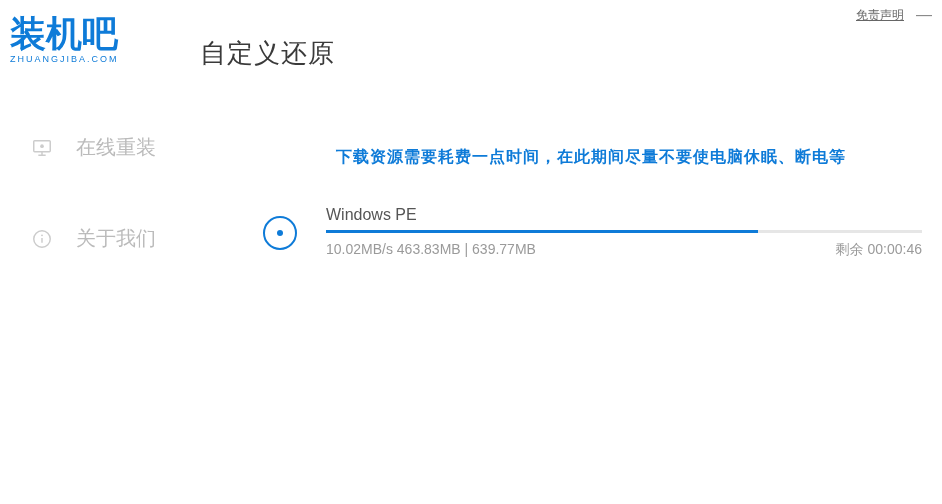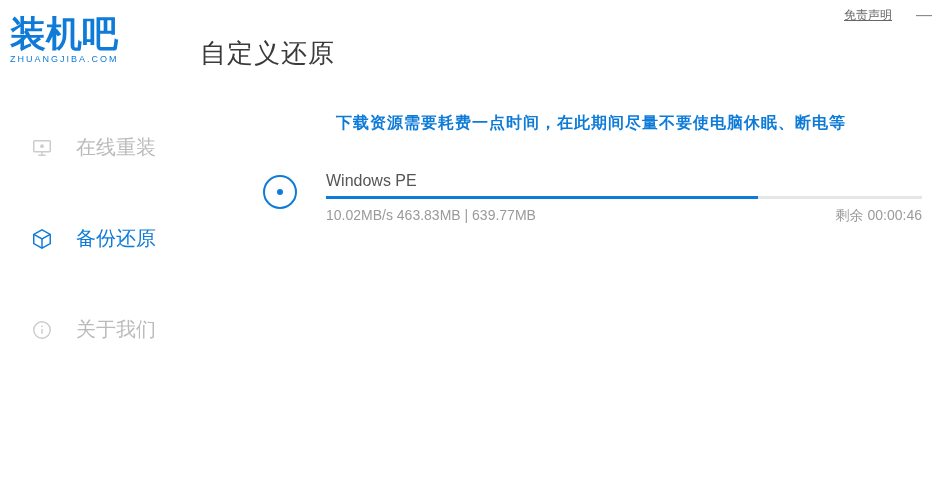--- a/index.html
+++ b/index.html
@@ -10,21 +10,21 @@
       height: 504px;
       overflow: hidden;
       position: relative;
     }
     .topbar {
       position: absolute;
       top: 6px;
       right: 10px;
       display: flex;
       align-items: center;
-      gap: 24px;
+      gap: 12px;
     }
     .disclaimer-link {
       font-size: 12px;
       color: #666;
       text-decoration: underline;
       cursor: pointer;
     }
     .minimize-btn {
       font-size: 16px;
       color: #888;
@@ -66,34 +66,35 @@
     .main {
       position: absolute;
       left: 200px;
       top: 36px;
       right: 20px;
     }
     .page-title {
       font-size: 26px;
       color: #3a3a3a;
       font-weight: 400;
-      margin-bottom: 42px;
+      margin-bottom: 76px;
       letter-spacing: 1px;
     }
     .info-text {
       color: #0e7bd8;
       font-size: 16px;
       text-align: center;
       margin-bottom: 38px;
       margin-left: 60px;
       letter-spacing: 1px;
       font-weight: bold;
     }
     .download-row {
       display: flex;
+      align-items: center;
       margin-left: 60px;
     }
     .disc-icon {
       width: 40px;
       height: 40px;
       margin-right: 26px;
       flex-shrink: 0;
     }
     .download-body {
       flex: 1;
@@ -145,30 +146,20 @@
       <svg width="22" height="22" viewBox="0 0 24 24" fill="none" stroke="#cccccc" stroke-width="1.6">
         <rect x="3" y="4" width="18" height="12" rx="1"></rect>
           <path d="M8 20h8M12 16v4"></path>
         <circle cx="12" cy="10" r="2" fill="#cccccc" stroke="none"></circle>
       </svg>
     </span>
     <span>在线重装</span>
   </div>
 
 
-  <div class="sidebar-item active">
-    <span class="sidebar-icon">
-      <svg width="22" height="22" viewBox="0 0 24 24" fill="none" stroke="#0e7bd8" stroke-width="1.6">
-        <path d="M12 2 L21 7 L21 17 L12 22 L3 17 L3 7 Z"></path>
-          <path d="M3 7 L12 12 L21 7"></path>
-          <path d="M12 12 L12 22"></path>
-      </svg>
-    </span>
-    <span>备份还原</span>
-  </div>
 
 
   <div class="sidebar-item">
     <span class="sidebar-icon">
       <svg width="22" height="22" viewBox="0 0 24 24" fill="none" stroke="#cccccc" stroke-width="1.6">
         <circle cx="12" cy="12" r="9"></circle>
           <line x1="12" y1="11" x2="12" y2="16"></line>
           <circle cx="12" cy="8" r="1" fill="#cccccc" stroke="none"></circle>
       </svg>
     </span>

